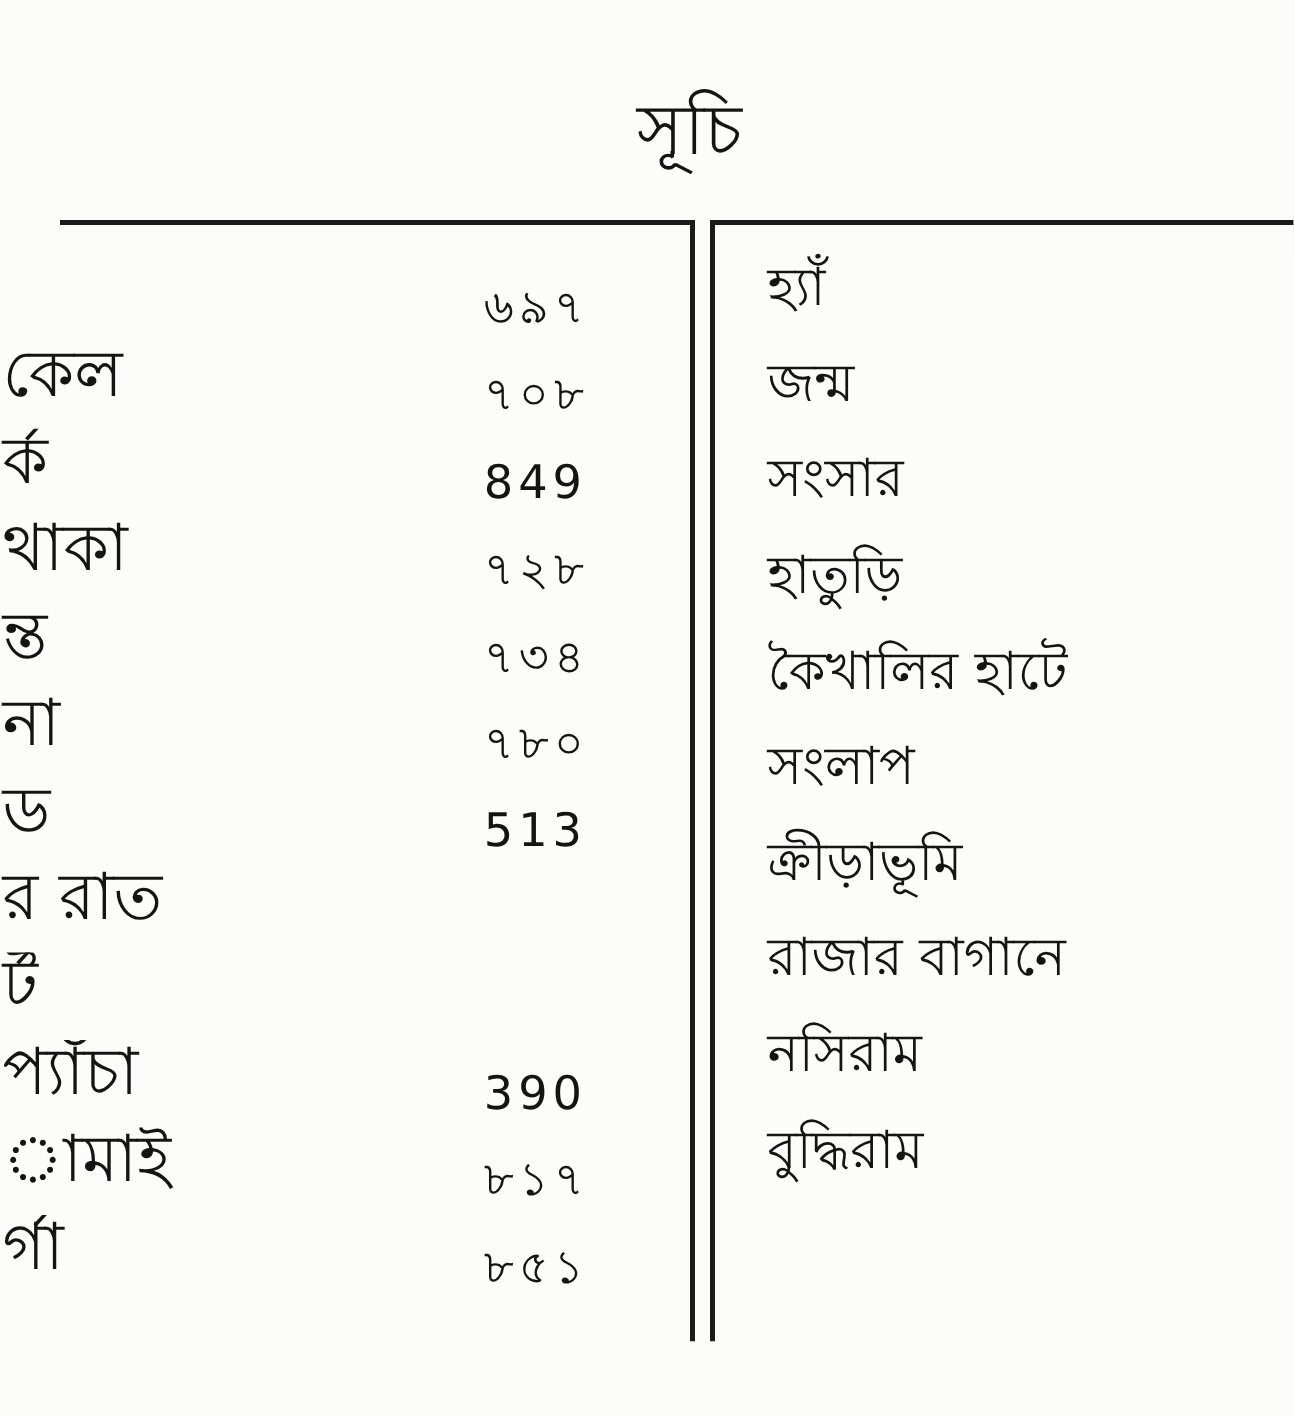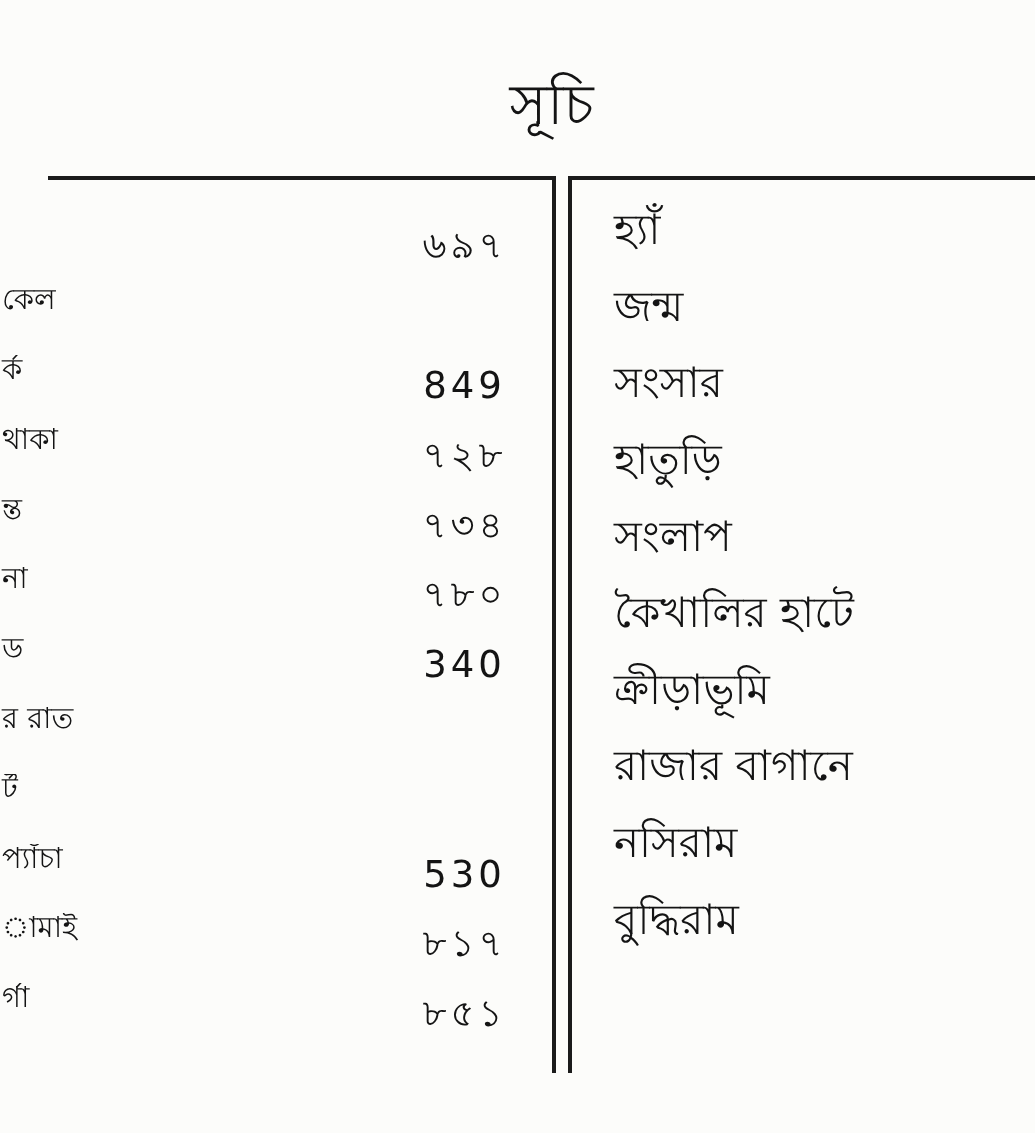--- a/index.html
+++ b/index.html
@@ -45,31 +45,31 @@
     left: 0;
     width: 548px;
   }
   .left-row {
     height: 69.8px;
     display: flex;
     align-items: center;
   }
   .left-row .entry-title {
     flex: 0 0 385px;
-    font-size: 29px;
+    font-size: 52px;
     line-height: 1;
     padding-left: 2px;
     white-space: nowrap;
     overflow: hidden;
   }
   .left-row .entry-page {
     flex: 0 0 155px;
     font-size: 37px;
     line-height: 1;
-    text-align: center;
+    text-align: left;
     letter-spacing: 4px;
     margin-top: 32px;
   }
 
   
   .right-list {
     position: absolute;
     top: 192px;
     left: 614px;
     width: 420px;
@@ -98,50 +98,51 @@
   <div class="rule right-box-vline"></div>
   <div class="rule right-box-topline"></div>
 
   <div class="left-list">
     <div class="left-row">
       <span class="entry-title"></span>
       <span class="entry-page">৬৯৭</span>
     </div>
     <div class="left-row">
       <span class="entry-title">কেল</span>
+      <span class="entry-page">৭০৮</span>
     </div>
     <div class="left-row">
       <span class="entry-title">র্ক</span>
       <span class="entry-page">849</span>
     </div>
     <div class="left-row">
       <span class="entry-title"> থাকা</span>
       <span class="entry-page">৭২৮</span>
     </div>
     <div class="left-row">
       <span class="entry-title">ন্ত</span>
       <span class="entry-page">৭৩৪</span>
     </div>
     <div class="left-row">
       <span class="entry-title">না</span>
       <span class="entry-page">৭৮০</span>
     </div>
     <div class="left-row">
       <span class="entry-title">ড</span>
-      <span class="entry-page">340</span>
+      <span class="entry-page">513</span>
     </div>
     <div class="left-row">
       <span class="entry-title">র রাত</span>
     </div>
     <div class="left-row">
       <span class="entry-title">র্ট</span>
     </div>
     <div class="left-row">
       <span class="entry-title">প্যাঁচা</span>
-      <span class="entry-page">530</span>
+      <span class="entry-page">390</span>
     </div>
     <div class="left-row">
       <span class="entry-title">ামাই</span>
       <span class="entry-page">৮১৭</span>
     </div>
     <div class="left-row">
       <span class="entry-title">র্গা</span>
       <span class="entry-page">৮৫১</span>
     </div>
   </div>
@@ -153,24 +154,24 @@
     <div class="right-row">
       <span class="entry-title">জন্ম</span>
     </div>
     <div class="right-row">
       <span class="entry-title">সংসার</span>
     </div>
     <div class="right-row">
       <span class="entry-title">হাতুড়ি</span>
     </div>
     <div class="right-row">
-      <span class="entry-title">সংলাপ</span>
+      <span class="entry-title">কৈখালির হাটে</span>
     </div>
     <div class="right-row">
-      <span class="entry-title">কৈখালির হাটে</span>
+      <span class="entry-title">সংলাপ</span>
     </div>
     <div class="right-row">
       <span class="entry-title">ক্রীড়াভূমি</span>
     </div>
     <div class="right-row">
       <span class="entry-title">রাজার বাগানে</span>
     </div>
     <div class="right-row">
       <span class="entry-title">নসিরাম</span>
     </div>

